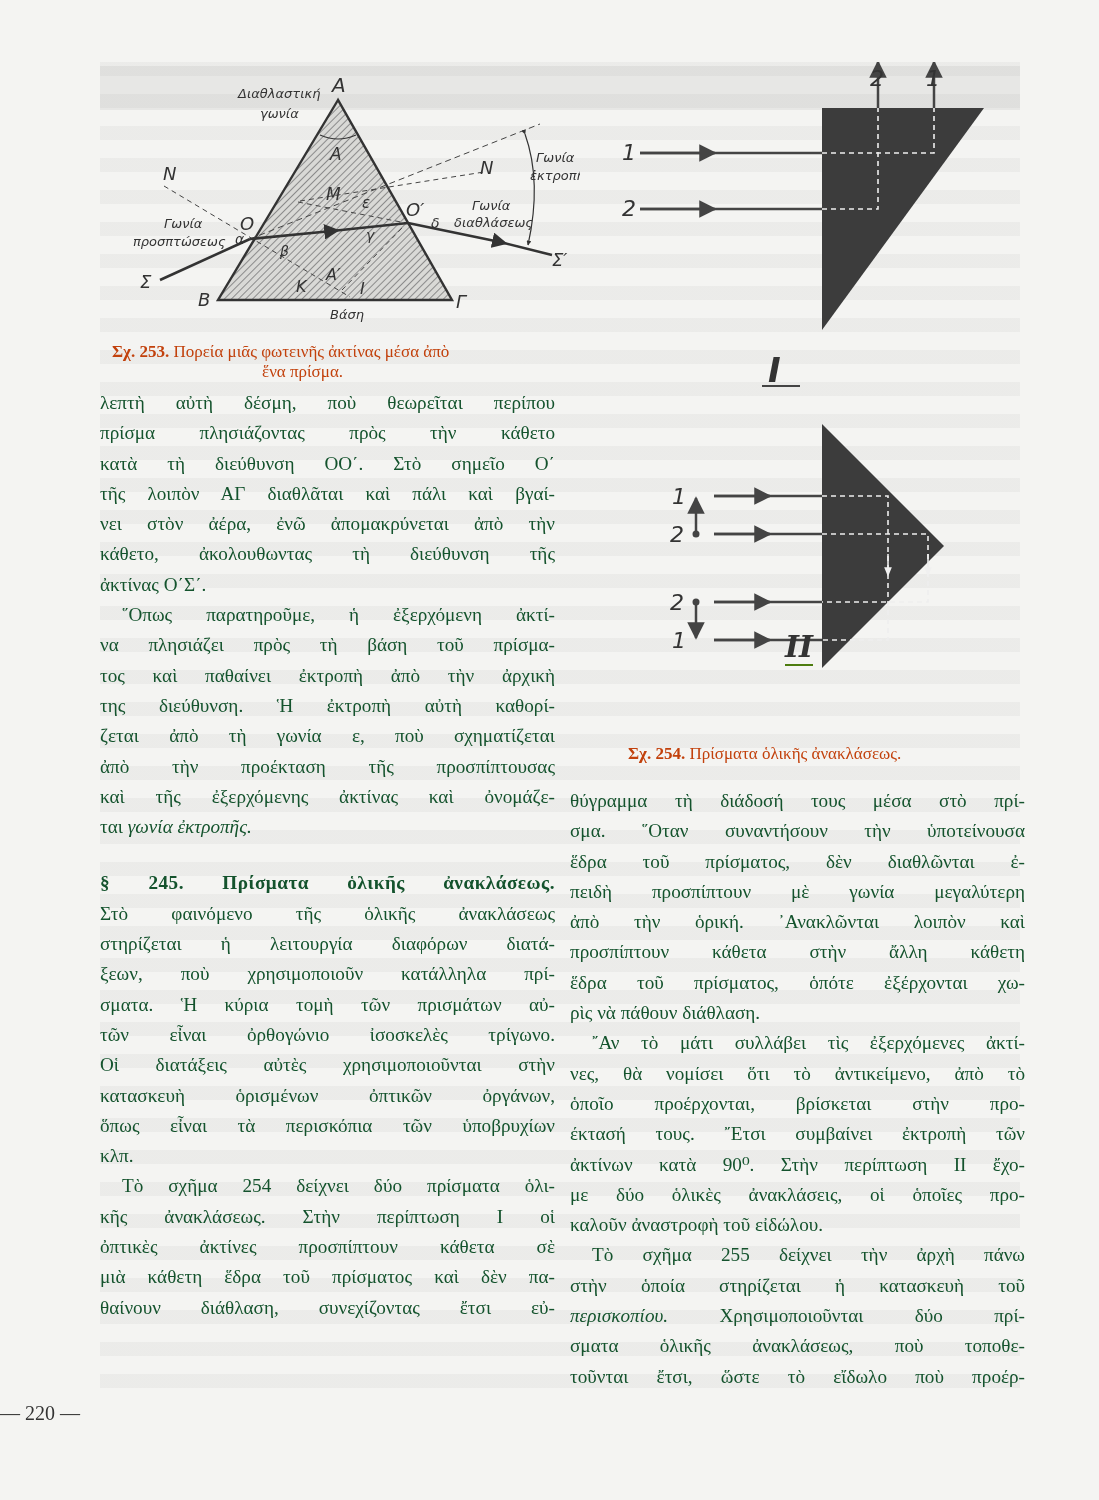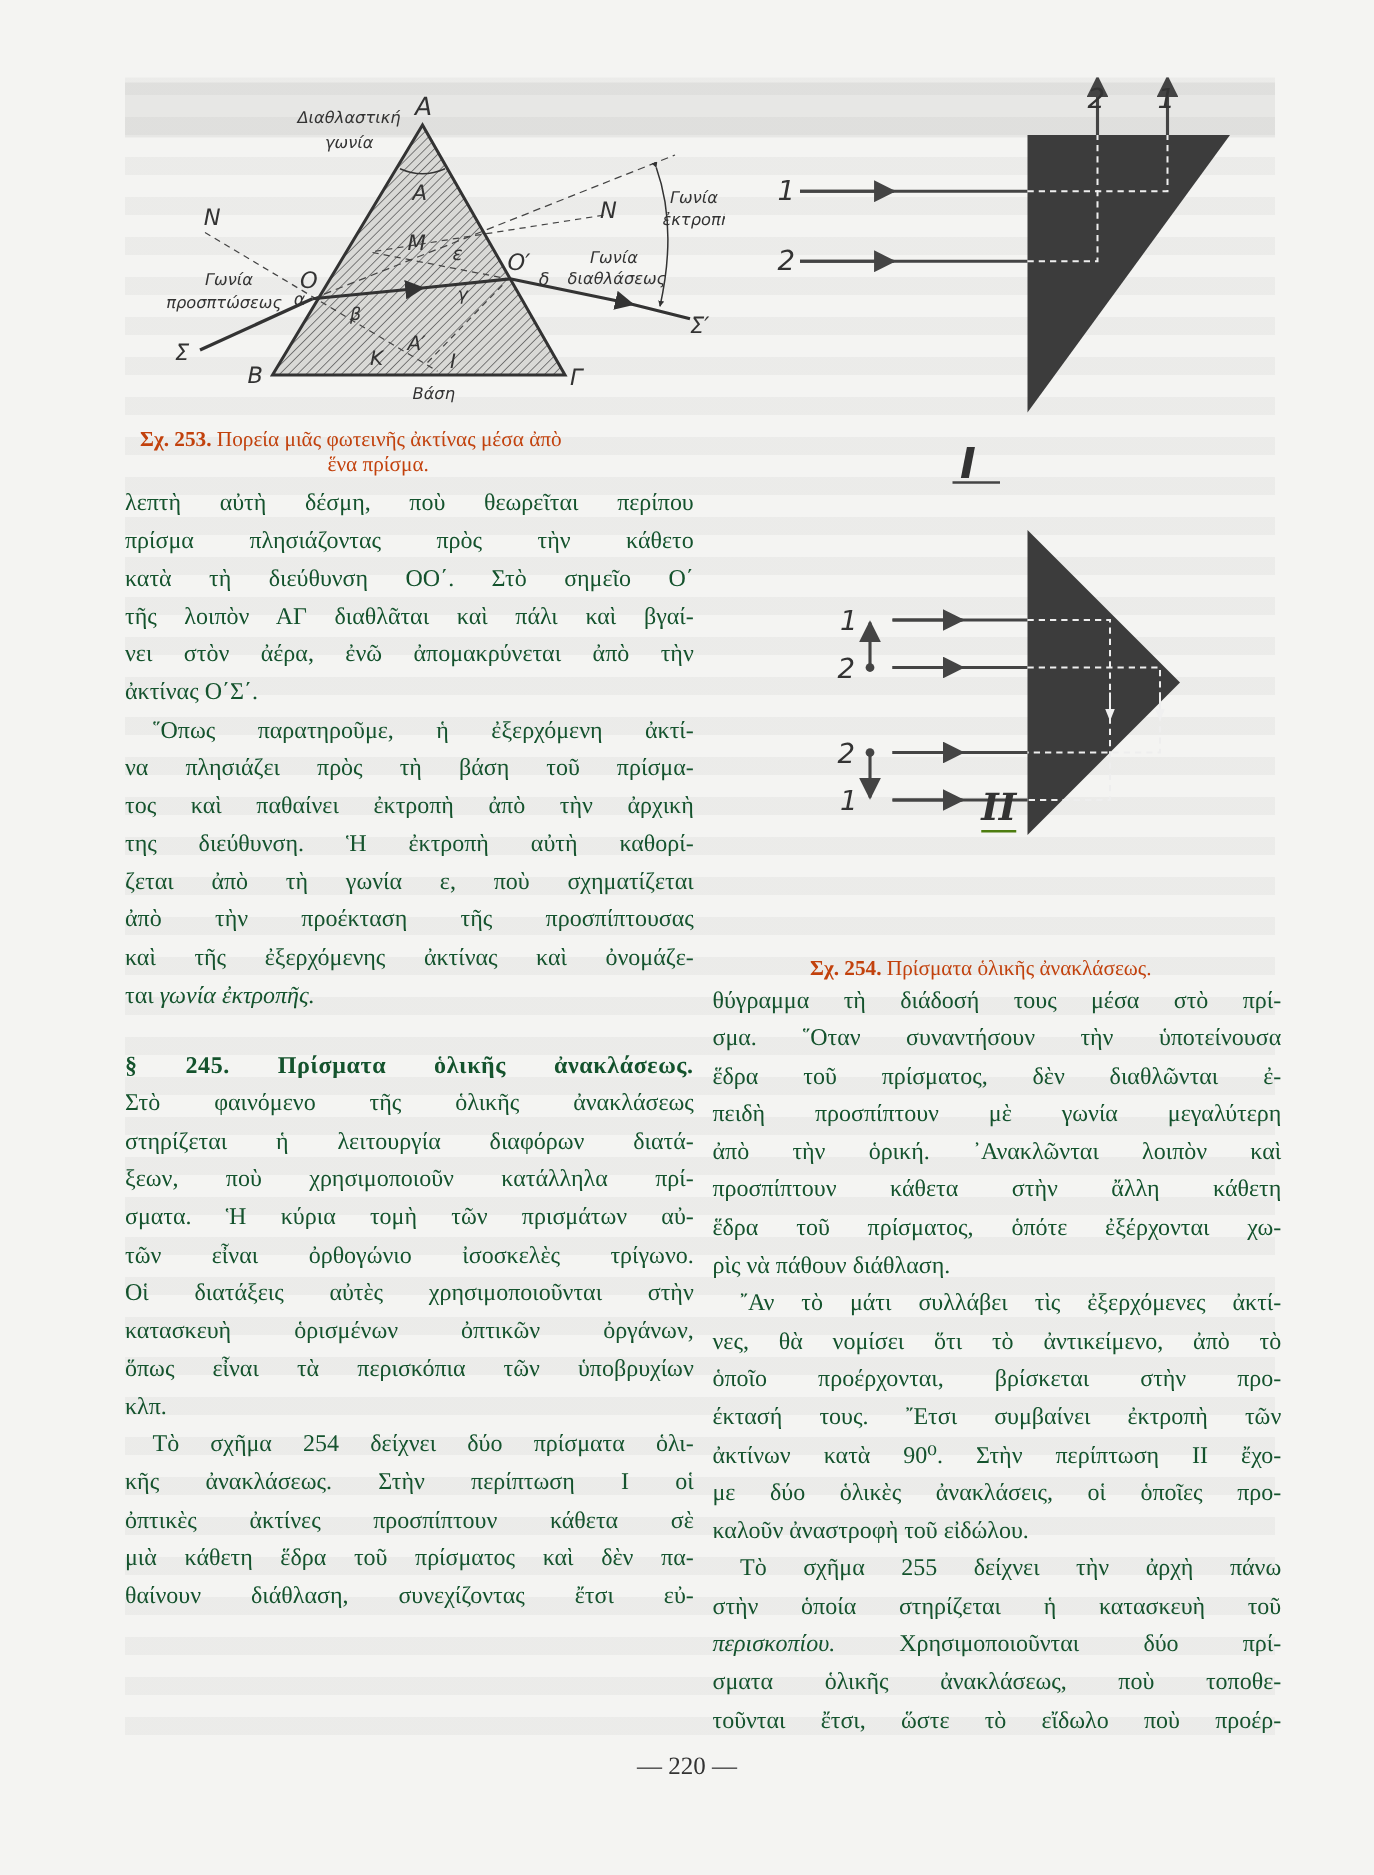--- a/index.html
+++ b/index.html
@@ -32,21 +32,21 @@
   .line { display: block; text-align: justify; text-align-last: justify; white-space: nowrap; }
   .line.last { text-align-last: left; }
   .it { font-style: italic; }
   .heading { font-weight: bold; letter-spacing: 0.5px; }
   .caption {
     font-family: "Liberation Serif", "DejaVu Serif", serif;
     font-size: 17px; color: #c2410c; position: absolute;
   }
   .caption b { font-weight: bold; }
   .pagenum {
-    position: absolute; left: 0; width: 1099px; top: 1402px; text-align: center;
+    position: absolute; left: 0; width: 1099px; top: 1402px; 
     font-family: "Liberation Serif", serif; font-size: 20px; color: #333;
   }
   svg text { font-family: "DejaVu Sans", sans-serif; font-style: italic; fill: #333; }
 </style>
 </head>
 <body>
 
 <div class="showthrough"></div>
 <div class="showthrough-band"></div>
 
@@ -165,32 +165,33 @@
     <line x1="96" y1="600" x2="96" y2="636" stroke="#444" stroke-width="2.5" marker-end="url(#arrowEnd)"></line>
     <circle cx="96" cy="600" r="3.5" fill="#444"></circle>
     <text x="72" y="502" font-size="22">1</text>
     <text x="70" y="540" font-size="22">2</text>
     <text x="70" y="608" font-size="22">2</text>
     <text x="72" y="646" font-size="22">1</text>
   </g>
 </svg>
 <div style="position:absolute;left:785px;top:630px;font-family:'DejaVu Serif',serif;font-style:italic;font-weight:bold;font-size:30px;color:#333;border-bottom:2px solid #4d7c0f;line-height:34px;">II</div>
 
-<div class="caption" style="left:628px;top:765px;margin-left:20px;">
+<div class="caption" style="left:628px;top:744px;">
   <b>Σχ. 254.</b>
   <span>Πρίσματα ὁλικῆς ἀνακλάσεως.</span>
 </div>
 
 <div class="col col-left" style="top:388px;">
   <p class="txt">
     <span class="line">λεπτὴ αὐτὴ δέσμη, ποὺ θεωρεῖται περίπου</span>
     <span class="line">πρίσμα πλησιάζοντας πρὸς τὴν κάθετο</span>
     <span class="line">κατὰ τὴ διεύθυνση ΟΟ΄. Στὸ σημεῖο Ο΄</span>
     <span class="line">τῆς λοιπὸν ΑΓ διαθλᾶται καὶ πάλι καὶ βγαί-</span>
     <span class="line">νει στὸν ἀέρα, ἐνῶ ἀπομακρύνεται ἀπὸ τὴν</span>
+    <span class="line">κάθετο, ἀκολουθωντας τὴ διεύθυνση τῆς</span>
     <span class="line last">ἀκτίνας Ο΄Σ΄.</span>
   </p>
   <p class="txt">
     <span class="line" style="padding-left:22px;">῞Οπως παρατηροῦμε, ἡ ἐξερχόμενη ἀκτί-</span>
     <span class="line">να πλησιάζει πρὸς τὴ βάση τοῦ πρίσμα-</span>
     <span class="line">τος καὶ παθαίνει ἐκτροπὴ ἀπὸ τὴν ἀρχικὴ</span>
     <span class="line">της διεύθυνση. Ἡ ἐκτροπὴ αὐτὴ καθορί-</span>
     <span class="line">ζεται ἀπὸ τὴ γωνία ε, ποὺ σχηματίζεται</span>
     <span class="line">ἀπὸ τὴν προέκταση τῆς προσπίπτουσας</span>
     <span class="line">καὶ τῆς ἐξερχόμενης ἀκτίνας καὶ ὀνομάζε-</span>

